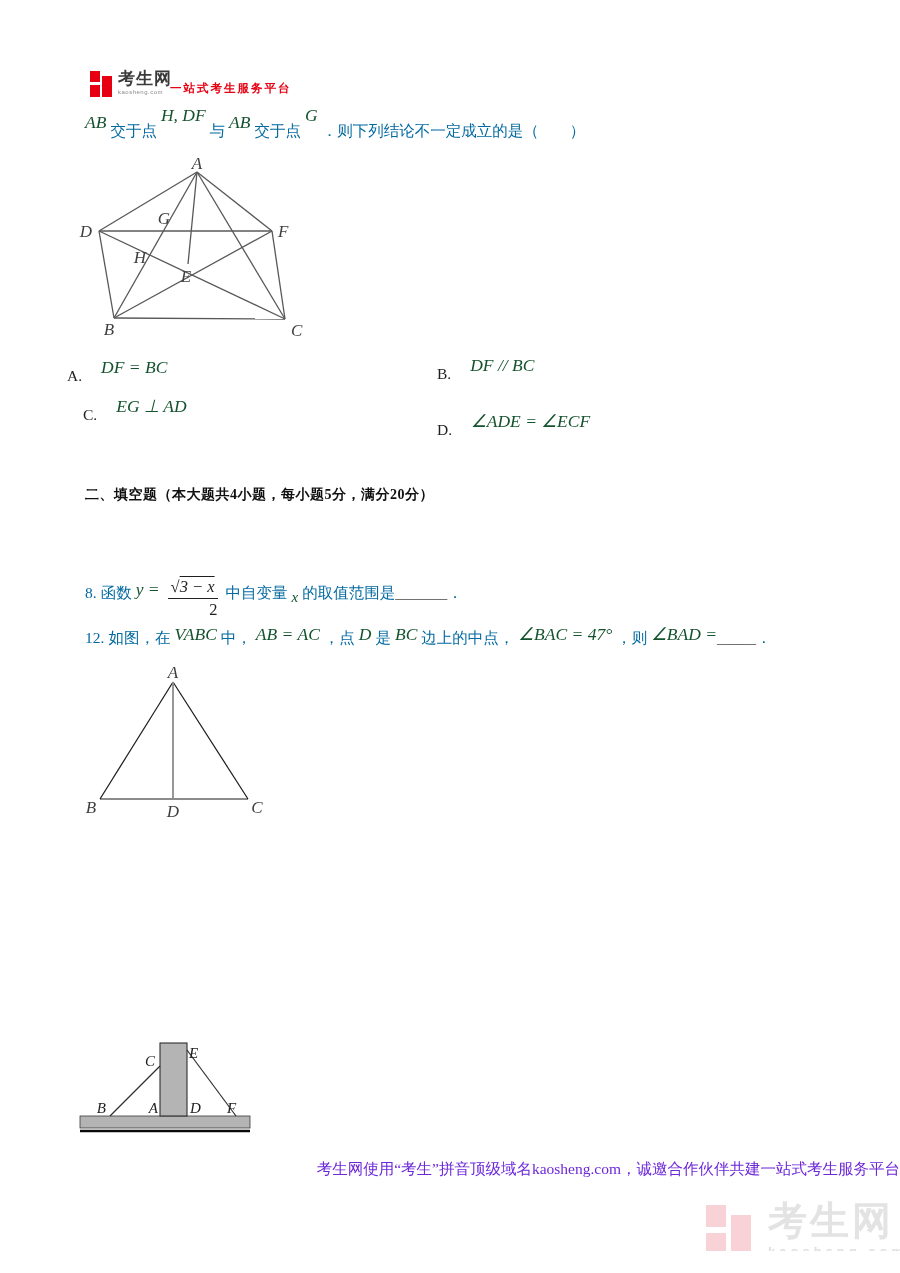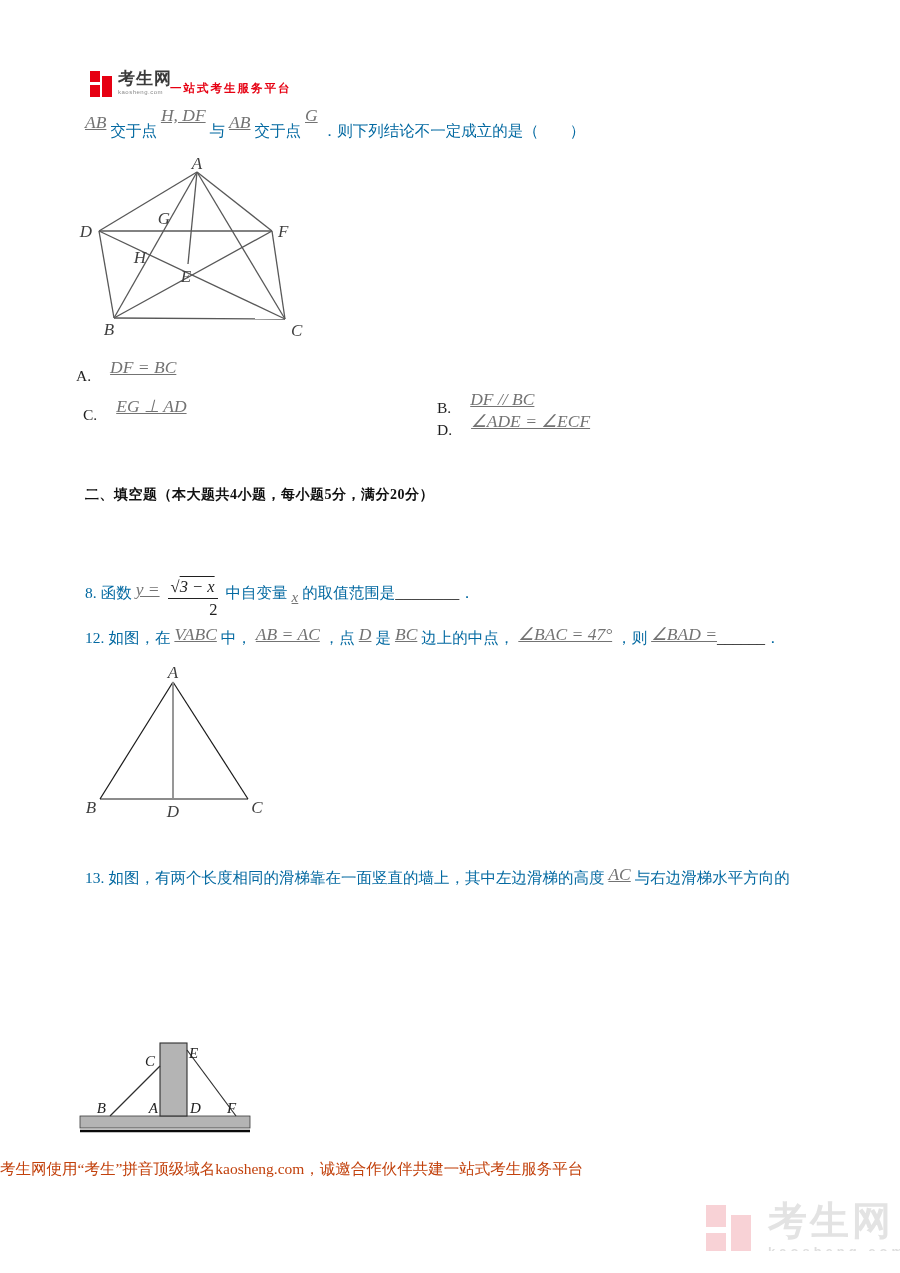--- a/index.html
+++ b/index.html
@@ -16,56 +16,56 @@
   .logo-mark .blk { position: absolute; background: #e60012; }
   .logo-mark .b1 { left: 0; top: 0; width: 10px; height: 11px; }
   .logo-mark .b2 { left: 0; top: 14px; width: 10px; height: 12px; }
   .logo-mark .b3 { left: 12px; top: 5px; width: 10px; height: 21px; }
   .logo-texts { position: absolute; left: 118px; top: 70px; line-height: 1; }
   .logo-name { font-family: "Liberation Sans", sans-serif; font-weight: bold; font-size: 17px; color: #3a3a3a; letter-spacing: 1px; }
   .logo-domain { font-family: "Liberation Sans", sans-serif; font-size: 6px; color: #8a8a8a; letter-spacing: .5px; margin-top: 2px; }
   .logo-tagline { position: absolute; left: 170px; top: 81px; font-family: "Liberation Sans", sans-serif; font-size: 11.5px; font-weight: bold; color: #e60012; letter-spacing: 2px; }
 
   
-  .mth { font-family: "Liberation Serif", serif; font-style: italic; font-size: 17.5px; color: #737373; text-decoration: underline; }
+  .mth { font-family: "Liberation Serif", serif; font-style: italic; font-size: 17.5px; color: #14532d; }
   .ct  { font-size: 15.5px; color: #0369a1; }
   .dn8 { position: relative; top: 8px; }
   .up7 { position: relative; top: -7px; }
   .up3 { position: relative; top: -3px; }
   .sub4 { position: relative; top: 4px; font-size: 15px; }
   .nowrap { white-space: nowrap; }
 
   .q10-stem { left: 85px; top: 112px; }
   .opt { white-space: nowrap; }
   .opt .lbl { font-size: 15.5px; position: relative; top: 8px; margin-right: 15px; }
-  .opt-a { left: 76px;  top: 357px; text-align: center; }
-  .opt-b { left: 437px; top: 355px; margin-top: 34px; }
+  .opt-a { left: 67px;  top: 357px; text-align: center; }
+  .opt-b { left: 437px; top: 355px; }
   .opt-c { left: 83px;  top: 396px; }
   .opt-d { left: 437px; top: 411px; }
 
   .sec-title { left: 85px; top: 486px; font-size: 14px; font-weight: bold; color: #111; letter-spacing: .5px; }
 
   .q11 { left: 85px; top: 561px; white-space: nowrap; }
   .frac { display: inline-block; vertical-align: -17px; text-align: right; font-family: "Liberation Serif", serif; font-style: italic; font-size: 16.5px; margin: 16px 4px; }
   .frac .num { display: block; border-bottom: 1.4px solid #222; padding: 0 3px 1px 3px; }
   .frac .rad { text-decoration: overline; }
   .frac .den { display: block; padding-top: 1px; font-style: normal; }
 
   .q12 { left: 85px; top: 627px; }
   .q13-l1 { left: 85px; top: 867px; }
   .q13-l2 { left: 85px; top: 930px; }
-  .blank { font-size: 16px; letter-spacing: 0; }
+  .blank { font-size: 13px; letter-spacing: 0; }
 
   
   svg { display: block; }
   .fig-label { font-family: "Liberation Serif", serif; font-style: italic; font-size: 17px; fill: #3f3f3f; }
   .fig-label-sm { font-family: "Liberation Serif", serif; font-style: italic; font-size: 15px; fill: #222; }
 
   
-  .footer { left: 0; top: 1159px; width: 100%; text-align: left; font-size: 15.5px; color: #c2410c; }
+  .footer { left: 0; top: 1159px; width: 100%; text-align: right; font-size: 15.5px; color: #6d28d9; padding-left: 44px; }
 
   
   .wm { left: 706px; top: 1201px; display: flex; align-items: flex-start; }
   .wm-mark { position: relative; width: 48px; height: 54px; margin-right: 14px; margin-top: 4px; }
   .wm-mark .blk { position: absolute; background: #f8d2d6; }
   .wm-mark .b1 { left: 0; top: 0; width: 20px; height: 22px; }
   .wm-mark .b2 { left: 0; top: 28px; width: 20px; height: 26px; }
   .wm-mark .b3 { left: 25px; top: 10px; width: 20px; height: 44px; }
   .wm-texts { line-height: 1; }
   .wm-name { font-family: "Liberation Sans", sans-serif; font-weight: bold; font-size: 39px; color: #e3e3e3; letter-spacing: 3px; }
@@ -173,26 +173,20 @@
       <line x1="88" y1="17" x2="163" y2="134" stroke="#1a1a1a" stroke-width="1.2"></line>
       <line x1="15" y1="134" x2="163" y2="134" stroke="#1a1a1a" stroke-width="1.2"></line>
       <line x1="88" y1="17" x2="88" y2="134" stroke="#8c8c8c" stroke-width="1.8"></line>
     </g>
     <text class="fig-label" x="88" y="13" text-anchor="middle">A</text>
     <text class="fig-label" x="6" y="148" text-anchor="middle">B</text>
     <text class="fig-label" x="172" y="148" text-anchor="middle">C</text>
     <text class="fig-label" x="88" y="152" text-anchor="middle">D</text>
   </svg>
 
-  <div class="abs q13-l1 nowrap">
-    <span class="ct">13.</span>
-    <span class="ct">如图，有两个长度相同的滑梯靠在一面竖直的墙上，其中左边滑梯的高度</span>
-    <span class="mth up3">AC</span>
-    <span class="ct">与右边滑梯水平方向的</span>
-  </div>
 
 
   <svg class="abs" style="left:75px; top:1038px;" width="220" height="100" viewBox="0 0 220 100">
     <rect x="5" y="78" width="170" height="12" fill="#b4b4b4" stroke="#3a3a3a" stroke-width="0.8"></rect>
     <line x1="5" y1="93" x2="175" y2="93" stroke="#0a0a0a" stroke-width="2.4"></line>
     <rect x="85" y="5" width="27" height="73" fill="#b4b4b4" stroke="#2f2f2f" stroke-width="1.1"></rect>
     <line x1="35" y1="78" x2="85" y2="28" stroke="#2f2f2f" stroke-width="1.2"></line>
     <line x1="112" y1="12" x2="161" y2="78" stroke="#2f2f2f" stroke-width="1.2"></line>
     <text class="fig-label-sm" x="31" y="75" text-anchor="end">B</text>
     <text class="fig-label-sm" x="83" y="75" text-anchor="end">A</text>

